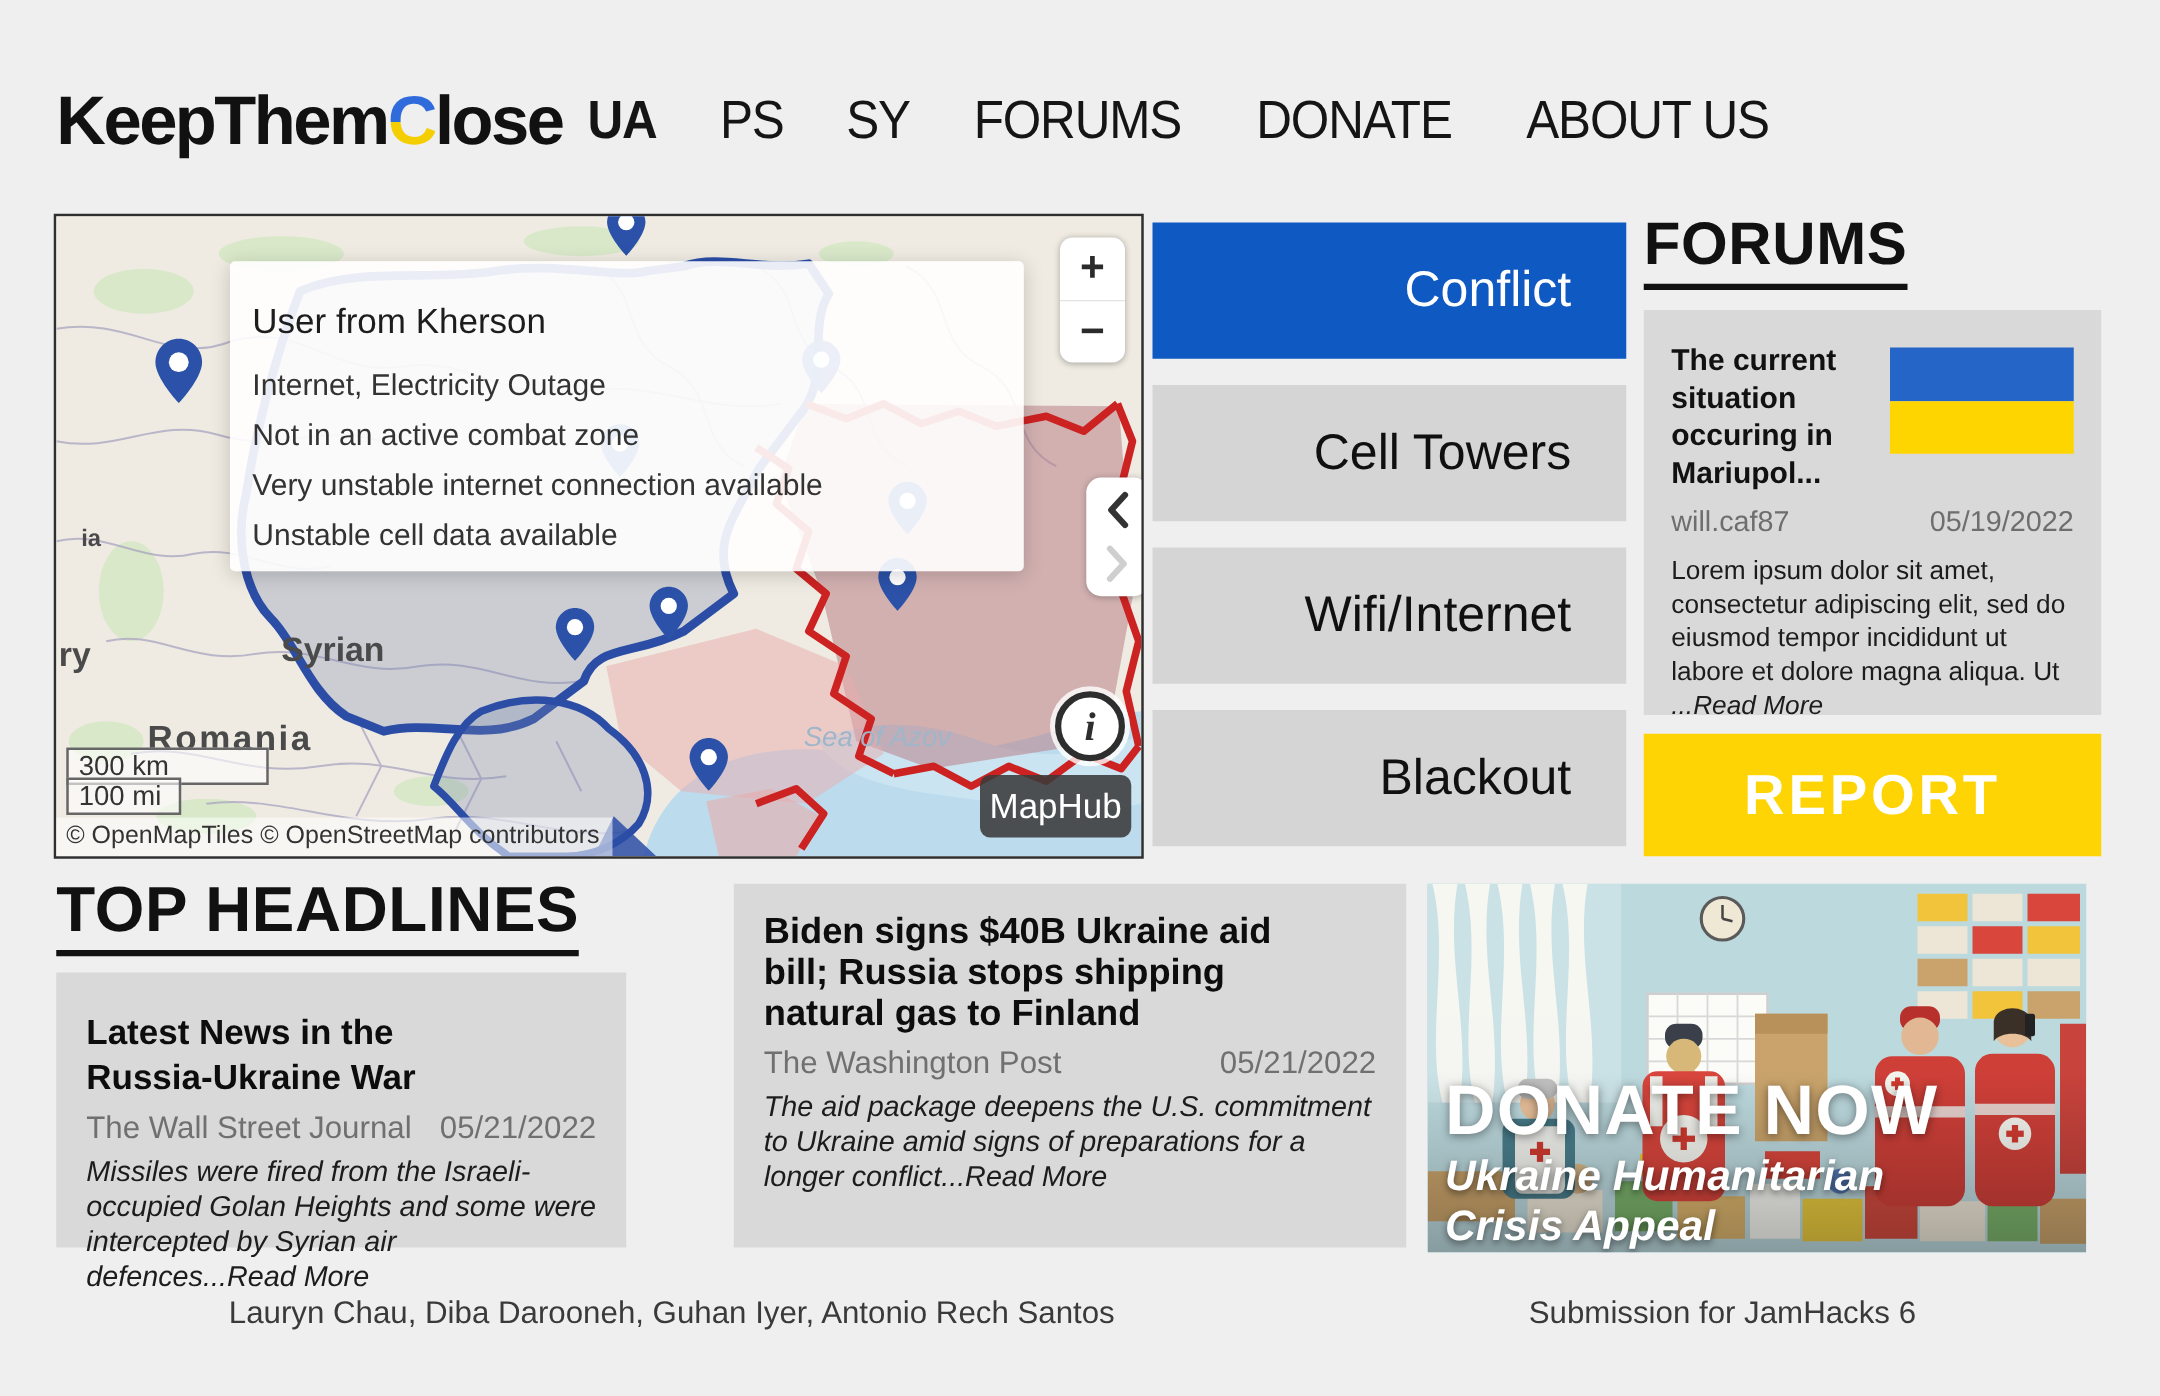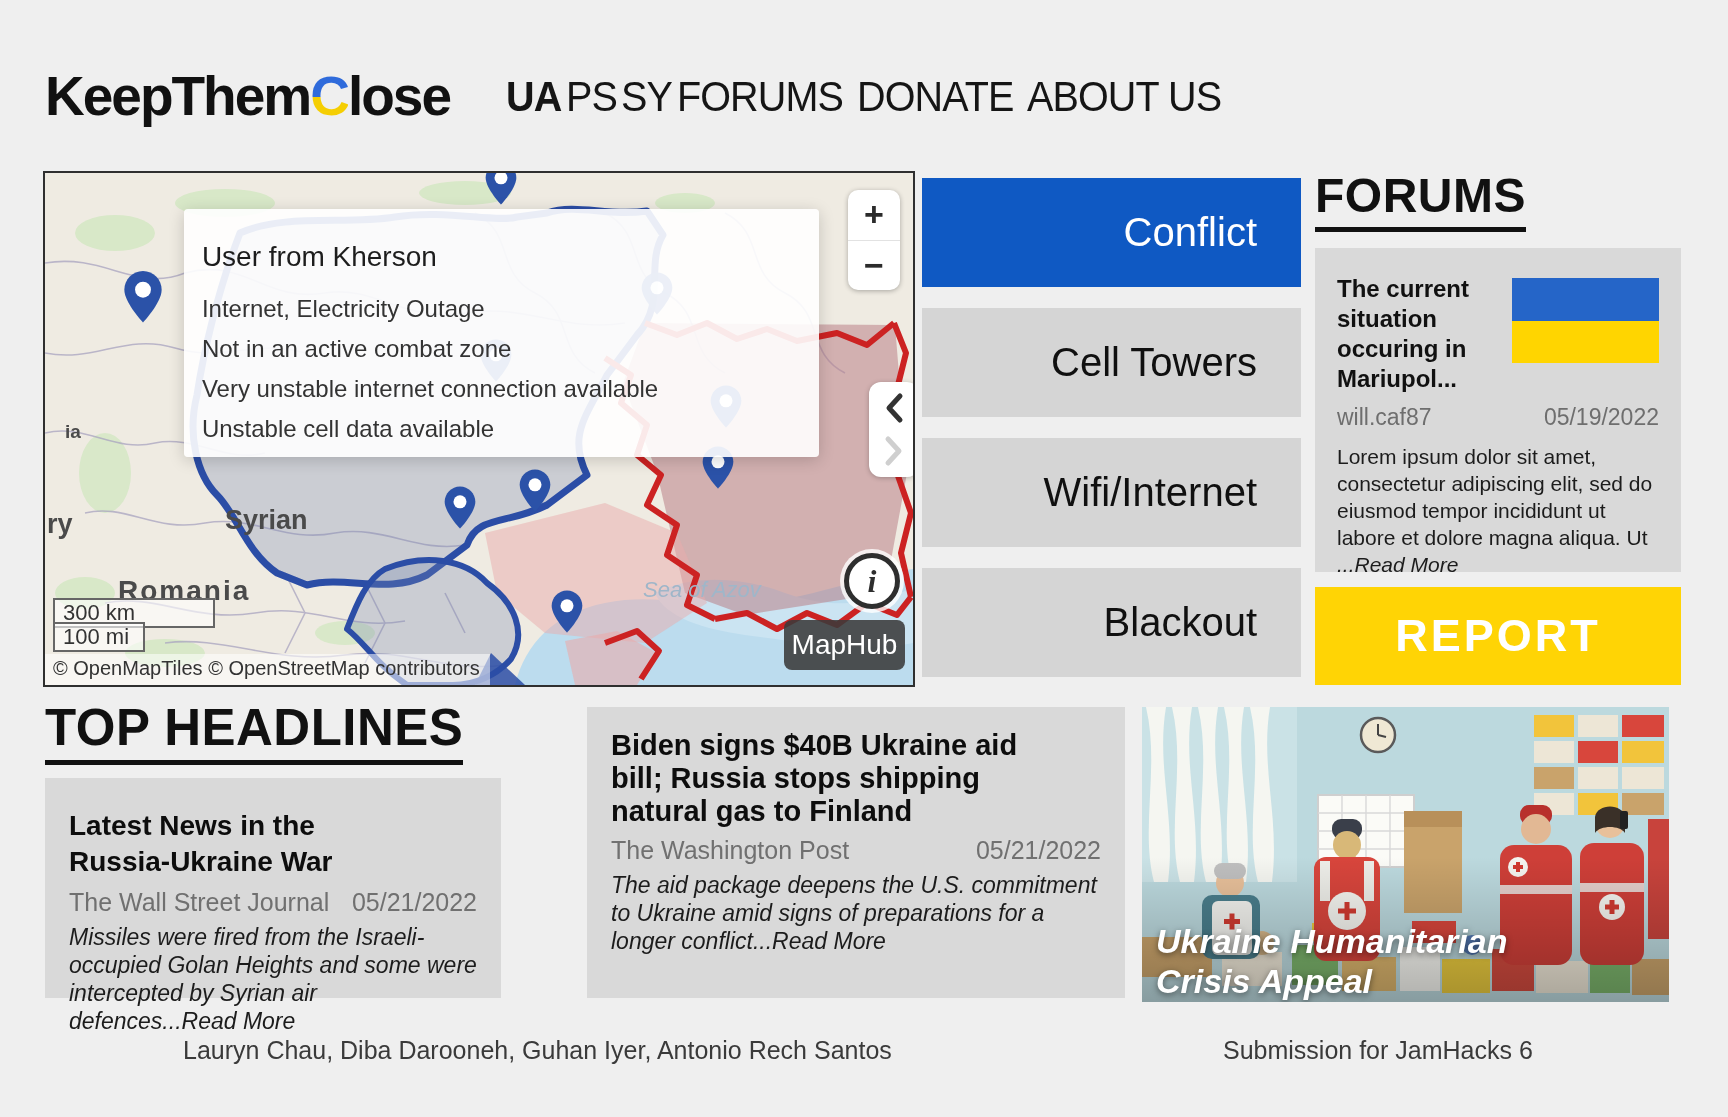--- a/index.html
+++ b/index.html
@@ -8,24 +8,24 @@
     --report-yellow:#FFD405; --flag-blue:#2565C8; --flag-yellow:#FFD500; --pin-blue:#2B52A8;
     --logo-blue:#2F6BDB; --logo-yellow:#F5CE02; --ink:#111111; --muted:#6E6E6E;
     --map-blue:#2B4DA6; --map-red:#CC2222; --map-land:#EFEBE2; --map-water:#BCDCEE;
   }
   *{box-sizing:border-box;margin:0;padding:0}
   body{font-family:"Liberation Sans","DejaVu Sans",sans-serif;background:var(--page-bg);color:var(--ink)}
   #stage{position:relative;width:1728px;height:1117px;background:var(--page-bg);overflow:hidden}
 
   
   .header{position:absolute;left:45px;top:64px;right:30px;display:flex;align-items:center;white-space:nowrap}
-  .logo{font-size:55px;font-weight:800;letter-spacing:-2px;margin-right:56px}
+  .logo{font-size:55px;font-weight:800;letter-spacing:-2px;margin-right:20px}
   .logo .accent{background:linear-gradient(180deg,var(--logo-blue) 0 52%,var(--logo-yellow) 52% 100%);
     -webkit-background-clip:text;background-clip:text;color:transparent;font-weight:800}
-  .nav{display:flex;align-items:center;}
+  .nav{display:flex;align-items:center;gap:46px}
   .nav-item{font-size:43px;font-weight:500;color:#151515;letter-spacing:-1px;transform:scaleX(.92);transform-origin:left;cursor:pointer}
   .nav-item.active{font-weight:800}
 
   
   .map{position:absolute;left:45px;top:173px;width:868px;height:512px;outline:2px solid #2F2F2F;
        background:var(--map-land);overflow:hidden}
   .map svg.base{position:absolute;inset:0;width:100%;height:100%}
   .map-label{position:absolute;font-weight:700;color:#4A4A4A;z-index:2}
   .map-label.sea{font-style:italic;font-weight:400;color:#9FB6C9}
   .pin{position:absolute;transform:translate(-50%,-88%);z-index:6;line-height:0;cursor:pointer}
@@ -377,20 +377,21 @@
       <rect x="506" y="112" width="21" height="120" fill="#C8433C"></rect>
 
       <rect x="0" y="150" width="527" height="145" fill="url(#shade)"></rect>
       <defs>
         <linearGradient id="shade" x1="0" y1="0" x2="0" y2="1">
           <stop offset="0" stop-color="#000" stop-opacity="0"></stop>
           <stop offset="1" stop-color="#000" stop-opacity=".28"></stop>
         </linearGradient>
       </defs>
     </svg>
+    <div class="donate-title">DONATE NOW</div>
     <div class="donate-sub">
       <div>Ukraine Humanitarian</div>
       <div>Crisis Appeal</div>
     </div>
   </div>
 
   <div class="footer-credits">Lauryn Chau, Diba Darooneh, Guhan Iyer, Antonio Rech Santos</div>
   <div class="footer-submission">Submission for JamHacks 6</div>
 
 </div>

